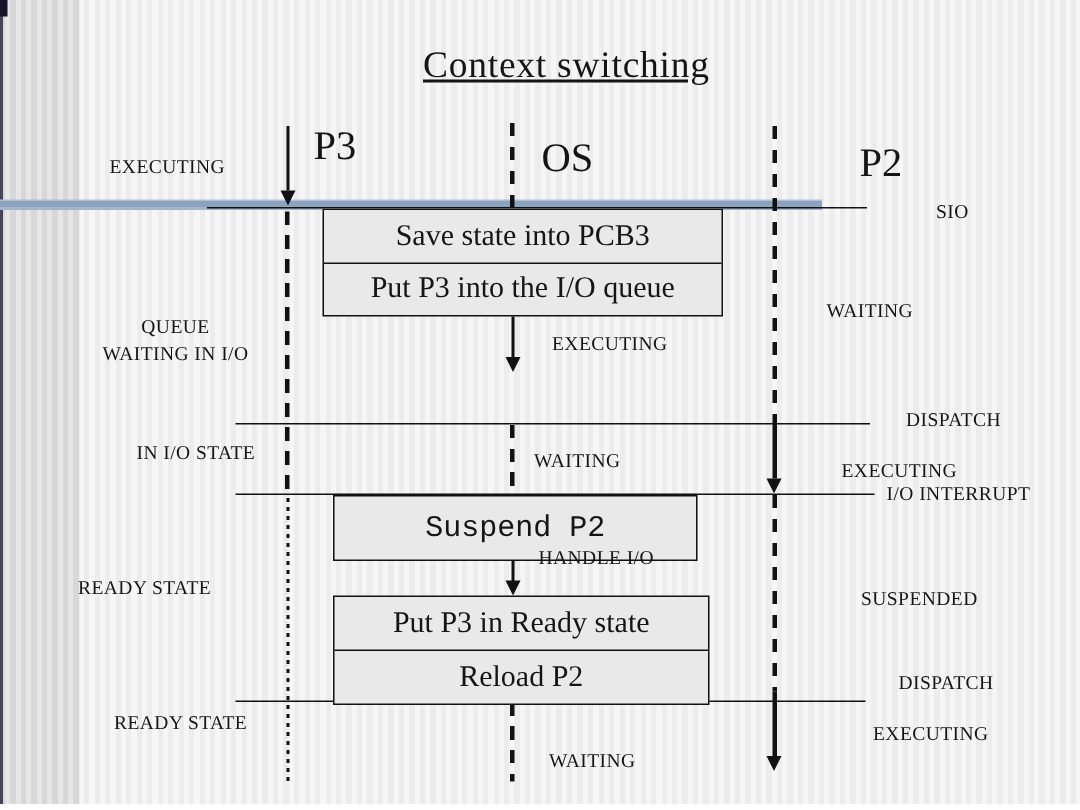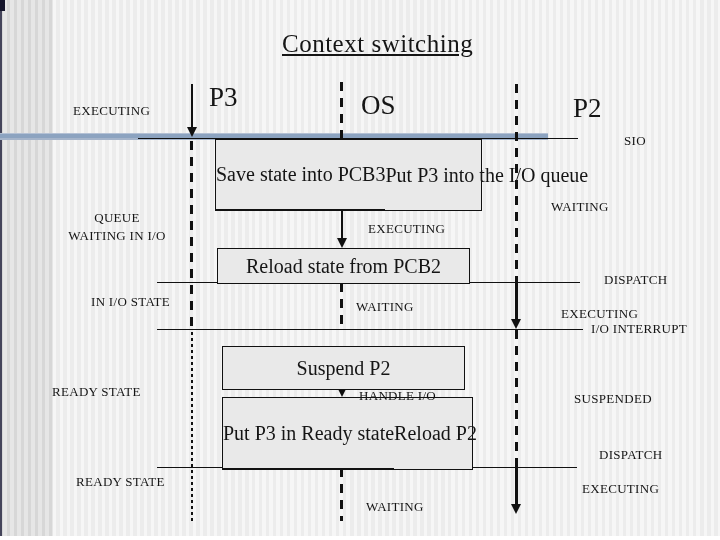--- a/index.html
+++ b/index.html
@@ -27,21 +27,21 @@
   .vdash{position:absolute; width:3px;
     background:repeating-linear-gradient(180deg,#111 0 9px,transparent 9px 16px);}
   .vdot{position:absolute; width:2px;
     background:repeating-linear-gradient(180deg,#111 0 3px,transparent 3px 6px);}
   .vsolid{position:absolute; width:2px; background:#111;}
   .ah{position:absolute; width:0; height:0;
     border-left:5px solid transparent; border-right:5px solid transparent;
     border-top:10px solid #111;}
   .box{
     position:absolute; background:var(--boxfill,#e9e9e9); border:1.5px solid #111;
-    display:flex; font-size:20px; text-align:center;
+    display:flex; flex-direction:column; font-size:20px; text-align:center;
   }
   .box .row{flex:1; display:flex; align-items:center; justify-content:center; white-space:nowrap;}
   .box .row.div{border-bottom:1.5px solid #111;}
 </style>
 </head>
 <body>
 
 <div class="slide">
 
   <div class="band-left"></div>
@@ -77,43 +77,40 @@
   <div class="vsolid" style="left:515px; top:282px; height:37px; width:3px;"></div>
   <div class="ah" style="left:511px; top:319px;"></div>
   <div class="vdash" style="left:515px; top:330px; height:131px;"></div>
   <div class="vsolid" style="left:515px; top:461px; height:43px; width:3px;"></div>
   <div class="ah" style="left:511px; top:504px;"></div>
 
   <div class="box" style="left:215px; top:139px; width:265px; height:70px;">
     <div class="row div">Save state into PCB3</div>
     <div class="row">Put P3 into the I/O queue</div>
   </div>
-  <div class="box" style="left:217px; top:248px; width:251px; height:34px;">
-    <div class="row">Reload state from PCB2</div>
-  </div>
-  <div class="box" style="left:222px; top:346px; width:241px; height:42px;">
+  <div class="box" style="left:222px; top:330px; width:241px; height:42px;font-family:Liberation Mono, monospace;">
     <div class="row">Suspend P2</div>
   </div>
   <div class="box" style="left:222px; top:397px; width:249px; height:71px;">
     <div class="row div">Put P3 in Ready state</div>
     <div class="row">Reload P2</div>
   </div>
 
   <div class="lbl" style="left:73px; top:103px;">EXECUTING</div>
   <div class="lbl lbl2" style="left:39px; top:209px; width:156px;">
     <div>QUEUE</div>
     <div>WAITING IN I/O</div>
   </div>
   <div class="lbl" style="left:91px; top:294px;">IN I/O STATE</div>
   <div class="lbl" style="left:52px; top:384px;">READY STATE</div>
   <div class="lbl" style="left:76px; top:474px;">READY STATE</div>
 
   <div class="lbl" style="left:368px; top:221px;">EXECUTING</div>
   <div class="lbl" style="left:356px; top:299px;">WAITING</div>
-  <div class="lbl" style="left:359px; top:388px;">HANDLE I/O</div>
+  <div class="lbl" style="left:359px; top:364px;">HANDLE I/O</div>
   <div class="lbl" style="left:366px; top:499px;">WAITING</div>
 
   <div class="lbl" style="left:624px; top:133px;">SIO</div>
   <div class="lbl" style="left:551px; top:199px;">WAITING</div>
   <div class="lbl" style="left:604px; top:272px;">DISPATCH</div>
   <div class="lbl" style="left:561px; top:306px;">EXECUTING</div>
   <div class="lbl" style="left:591px; top:321px;">I/O INTERRUPT</div>
   <div class="lbl" style="left:574px; top:391px;">SUSPENDED</div>
   <div class="lbl" style="left:599px; top:447px;">DISPATCH</div>
   <div class="lbl" style="left:582px; top:481px;">EXECUTING</div>

